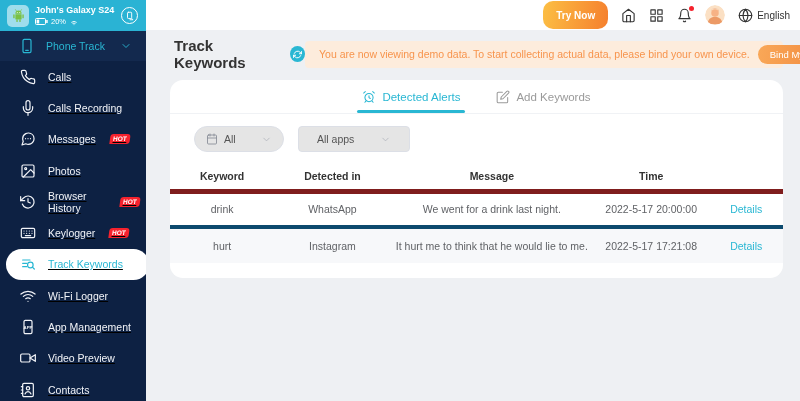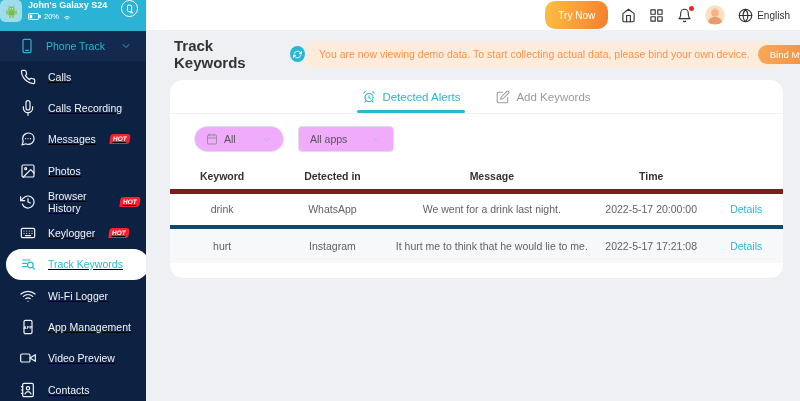--- a/index.html
+++ b/index.html
@@ -6,21 +6,21 @@
   html,body { margin:0; padding:0; }
   body {
     width:800px; height:401px; overflow:hidden;
     font-family:"Liberation Sans", sans-serif;
     background:#eef0f3;
   }
   .app { display:flex; width:800px; height:401px; }
 
   
   .sidebar { width:146px; flex-shrink:0; background:#0d2143; display:flex; flex-direction:column; }
-  .device-header { height:31px; background:#2ab3d4; display:flex; padding:0 8px 0 0; gap:6px; }
+  .device-header { height:31px; background:#2ab3d4; display:flex; align-items:center; padding:0 8px 0 7px; gap:6px; }
   .android-box { width:22px; height:22px; border-radius:5px; background:rgba(255,255,255,.55); display:flex; align-items:center; justify-content:center; flex-shrink:0; }
   .android-box svg { width:15px; height:15px; }
   .device-info { flex:1; color:#fff; min-width:0; }
   .device-name { font-size:9px; font-weight:bold; line-height:10px; white-space:nowrap; }
   .device-status { font-size:7.5px; display:flex; align-items:center; gap:3px; margin-top:2px; }
   .switch-circle { width:17px; height:17px; border:1.3px solid #fff; border-radius:50%; display:flex; align-items:center; justify-content:center; color:#fff; flex-shrink:0; }
   .switch-circle svg { width:10px; height:10px; }
 
   .section-item { height:30px; flex-shrink:0; display:flex; align-items:center; padding:0 14px 0 19px; color:var(--accent); background:#13294e; font-size:10.5px; gap:11px; }
   .section-item .si-icon { color:var(--accent); }
@@ -29,21 +29,21 @@
   .si-icon svg { width:100%; height:100%; }
 
   .side-nav { flex:1; overflow:hidden;text-decoration:underline; }
   .side-item { height:31.3px; display:flex; align-items:center; padding:0 6px 0 20px; color:#f2f4f8; font-size:10.5px; gap:12px; cursor:pointer; }
   .side-item.active { background:#fff; color:var(--accent); border-radius:16px; margin-left:6px; margin-right:-3px; padding-left:14px; }
   .hot-badge { background:#f5222d; color:#fff; font-size:6.5px; font-weight:bold; line-height:1; padding:2px 3px 1.5px; border-radius:3px 3px 3px 0; margin-left:2px; transform:skewX(-8deg); }
 
   
   .main { flex:1; min-width:0; display:flex; flex-direction:column; }
   .topbar { height:30px; background:#fff; display:flex; align-items:center; justify-content:flex-end; gap:13px; padding-right:10px; flex-shrink:0; }
-  .try-now { height:28px; padding:0 13px; border:none; border-radius:10px; background:linear-gradient(100deg,#fcbf44,#f57f2d); color:#fff; font-size:10px; font-weight:normal; cursor:pointer; }
+  .try-now { height:28px; padding:0 13px; border:none; border-radius:10px; background:linear-gradient(100deg,#fcbf44,#f57f2d); color:#fff; font-size:10px; font-weight:bold; cursor:pointer; }
   .tb-icon { width:15px; height:15px; color:#333; display:flex; cursor:pointer; }
   .tb-icon svg { width:100%; height:100%; }
   .bell-wrap { position:relative; }
   .bell-dot { position:absolute; top:-2px; right:-2px; width:5px; height:5px; border-radius:50%; background:#f5222d; }
   .avatar { width:20px; height:20px; border-radius:50%; overflow:hidden; cursor:pointer; flex-shrink:0; }
   .lang { display:flex; align-items:center; gap:4px; font-size:10px; color:#333; cursor:pointer; }
 
   .content { flex:1; padding:7px 17px 0 24px; }
   .page-header { display:flex; align-items:center; margin-bottom:9px; }
   .page-title { font-size:15px; font-weight:bold; color:#333; margin:0 9px 0 4px; }
@@ -55,23 +55,23 @@
 
   .card { background:#fff; border-radius:13px; height:198px; overflow:hidden; }
   .tabs { height:34px; display:flex; justify-content:center; align-items:center; gap:36px; border-bottom:1px solid #f0f2f5; }
   .tab { display:flex; align-items:center; gap:6px; font-size:11.5px; color:#9a9a9a; height:100%; position:relative; cursor:pointer; }
   .tab .tab-icon { width:14px; height:14px; display:flex; }
   .tab .tab-icon svg { width:100%; height:100%; }
   .tab.active { color:var(--accent); }
   .tab.active::after { content:""; position:absolute; left:-5px; right:-5px; bottom:0; height:3px; background:var(--accent); border-radius:2px; }
 
   .filters { display:flex; gap:14px; padding:12px 24px 11px; }
-  .dd { height:26px; border:1px solid #dcdfe6; display:flex; align-items:center; font-size:10.5px; color:#555; background:#f0abfc; cursor:pointer; }
+  .dd { height:26px; border:1px solid #dcdfe6; display:flex; align-items:center; font-size:10.5px; color:#555; background:#e5e5e5; cursor:pointer; }
   .dd.pill { border-radius:14px; width:90px; padding:0 11px; gap:6px; }
-  .dd.rect { border-radius:4px; width:96px; padding:0 11px; }
+  .dd.rect { border-radius:4px; width:112px; padding:0 18px; }
   .dd .chev { margin-left:auto; width:11px; height:11px; color:#b2b6bd; }
   .dd .cal { width:12px; height:12px; color:#8a8f99; display:flex; }
   .dd .cal svg, .dd .chev svg { width:100%; height:100%; }
 
   table { width:100%; border-collapse:collapse; table-layout:fixed; }
   thead th { font-size:10.5px; color:#333; font-weight:bold; height:28px; border-bottom:5px solid #7f1d1d; text-align:center; }
   tbody td { font-size:10.5px; color:#606266; height:36px; text-align:center; white-space:nowrap; }
   tbody tr:nth-child(even) { background:#f7f8fa; }
   tbody tr:first-child td { border-bottom:4px solid #0c4a6e; }
   .details { color:var(--accent); cursor:pointer; text-decoration:none; }

